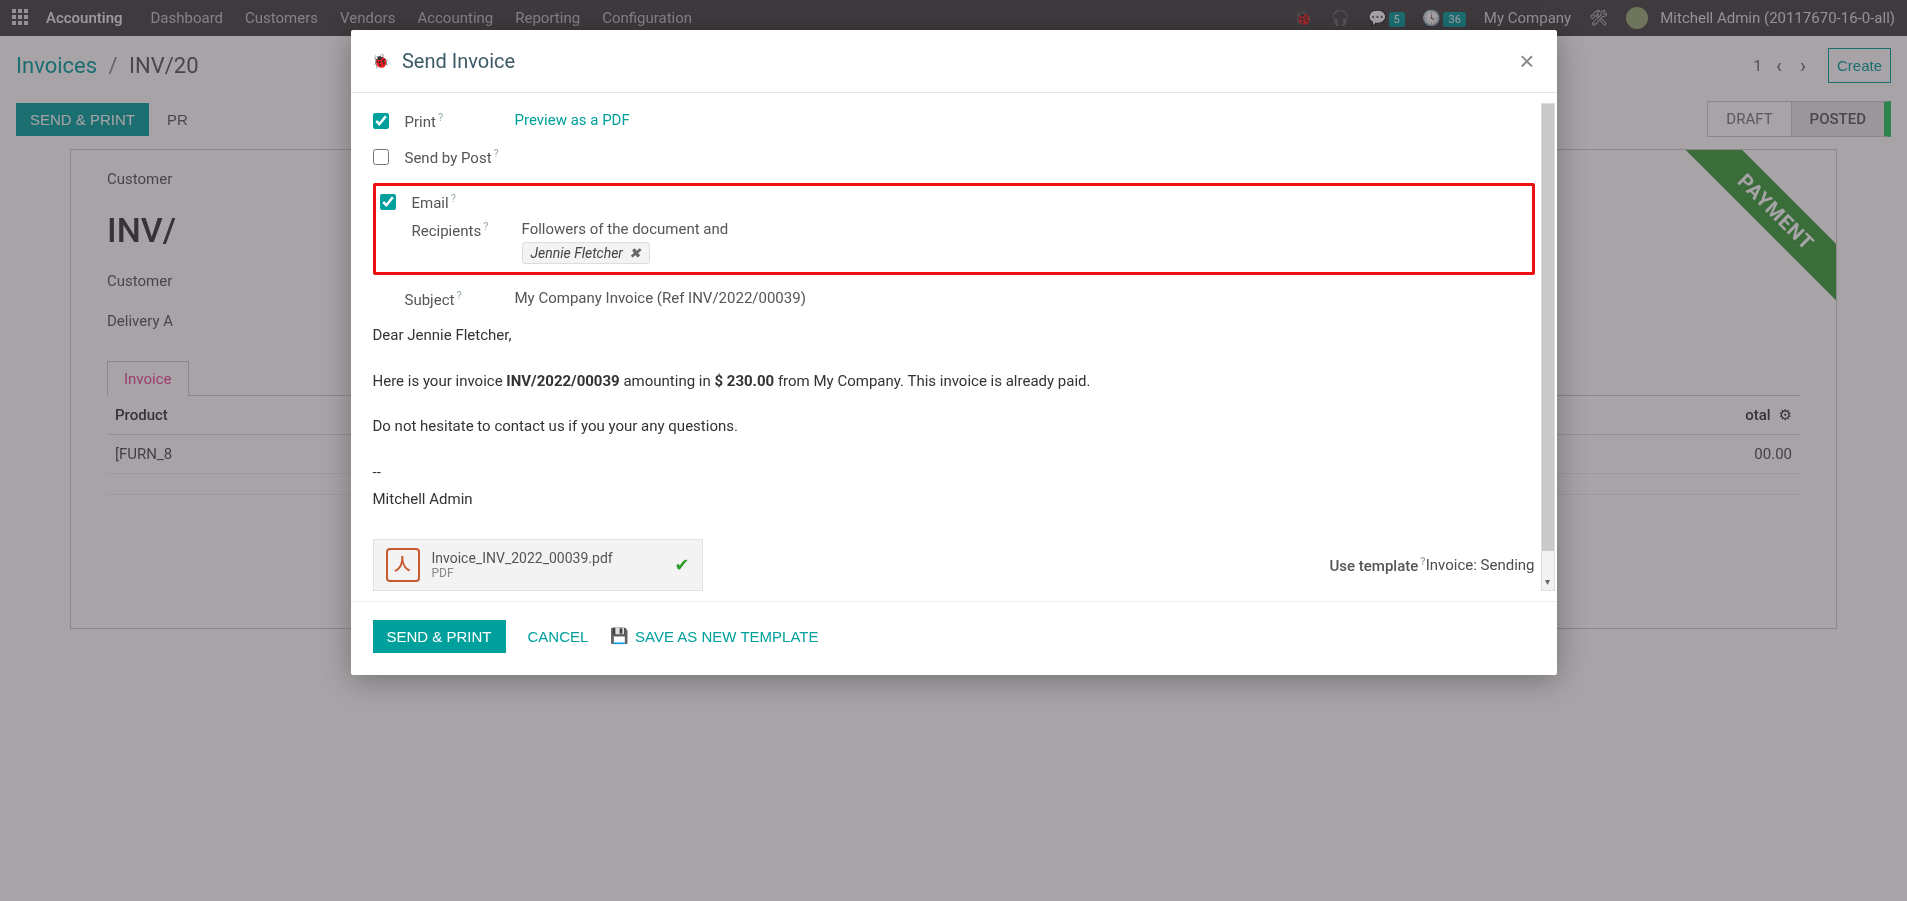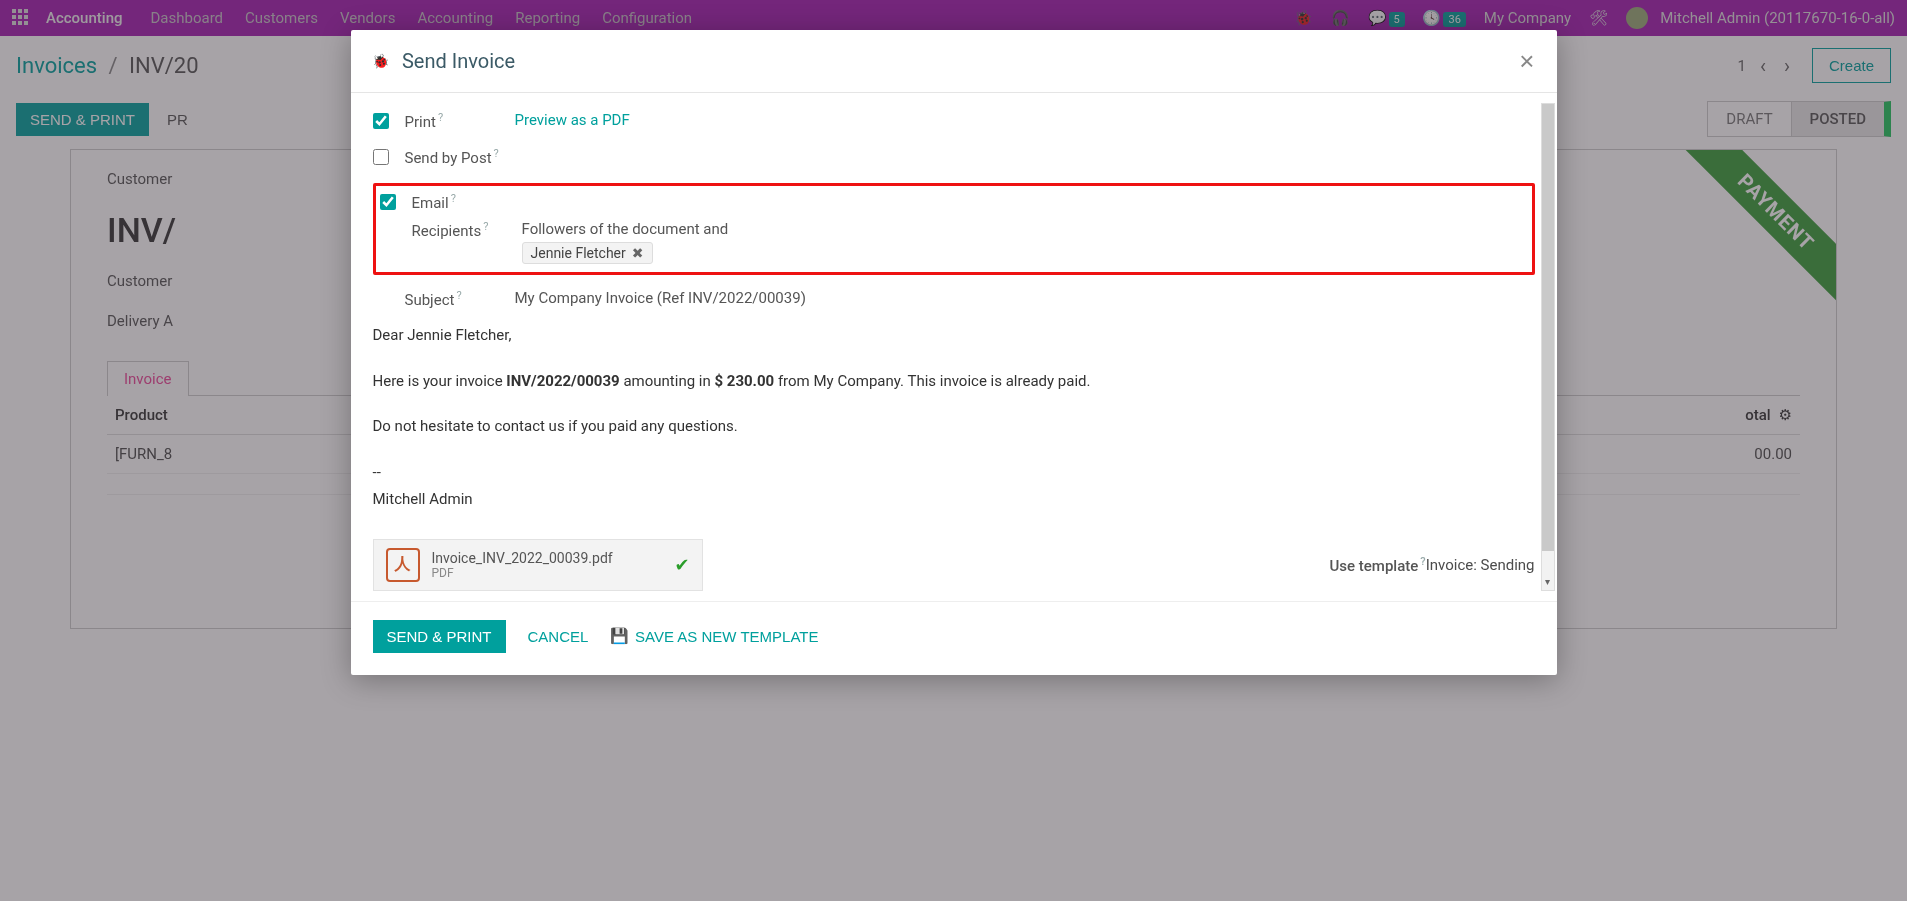--- a/index.html
+++ b/index.html
@@ -1,39 +1,39 @@
 <!DOCTYPE html>
 <html><head>
   <meta charset="utf-8">
   <style>
     * { margin:0; padding:0; box-sizing:border-box; }
     body { font-family:-apple-system,BlinkMacSystemFont,"Segoe UI",Roboto,sans-serif; font-size:14px; color:#4c4c4c; background:#fff; width:1907px; height:901px; overflow:hidden; position:relative; }
 
     
-    .topnav { background:#a21caf; height:36px; display:flex; align-items:center; color:#ddd; font-size:15px; padding:0 12px; }
+    .topnav { background:#404040; height:36px; display:flex; align-items:center; color:#ddd; font-size:15px; padding:0 12px; }
     .apps-icon { width:18px; height:18px; display:grid; grid-template-columns:repeat(3,4px); grid-template-rows:repeat(3,4px); gap:2px; margin-right:16px; cursor:pointer; }
     .apps-icon span { background:#ddd; }
     .brand { font-weight:500; color:#eee; margin-right:28px; }
     .nav-item { margin-right:22px; color:#c7bfc7; cursor:pointer; }
     .nav-spacer { flex:1; }
     .nav-right { display:flex; align-items:center; gap:18px; }
     .badge-wrap { position:relative; }
     .nav-badge { background:#00a09d; color:#fff; font-size:11px; border-radius:3px; padding:1px 5px; margin-left:2px; }
     .nav-user { display:flex; align-items:center; gap:12px; color:#ddd; }
     .avatar-sm { width:22px; height:22px; border-radius:50%; background:#9a7; }
 
     
     .page-head { display:flex; align-items:center; padding:12px 16px; }
     .breadcrumb { font-size:22px; color:#00a09d; }
     .breadcrumb .sep { color:#888; margin:0 6px; }
     .breadcrumb .current { color:#555; }
     .page-head-spacer { flex:1; }
     .pager { color:#666; font-size:15px; display:flex; align-items:center; gap:10px; }
     .pager-btn { color:#666; cursor:pointer; font-size:20px; padding:4px; }
-    .create-btn { border:1px solid #00a09d; color:#00a09d; background:#fff; padding:8px 16px; font-size:15px; margin-left:18px; cursor:pointer; }
+    .create-btn { border:1px solid #00a09d; color:#00a09d; background:#fff; padding:8px 8px; font-size:15px; margin-left:18px; cursor:pointer; }
 
     
     .action-bar { display:flex; align-items:center; padding:6px 16px 12px; gap:18px; }
     .btn-primary { background:#00a09d; color:#fff; border:none; padding:8px 14px; font-size:15px; cursor:pointer; }
     .btn-ghost { background:none; color:#555; border:none; font-size:15px; cursor:pointer; }
     .status-tabs { margin-left:auto; display:flex; }
     .status-tab { padding:8px 18px; color:#777; font-size:15px; border:1px solid #ccc; border-right:none; }
     .status-tab:last-child { border-right:7px solid #22c55e; }
     .status-tab.active { background:#e8e8e8; font-weight:500; color:#555; }
 
@@ -61,21 +61,21 @@
     .modal-body { padding:18px 22px 10px; overflow-y:auto; flex:1; position:relative; }
     .form-row { display:flex; align-items:flex-start; margin-bottom:14px; font-size:15px; }
     .form-check { width:32px; padding-top:2px; }
     .form-check input { width:16px; height:16px; accent-color:#00a09d; cursor:pointer; }
     .form-label-col { width:110px; color:#555; }
     .form-label { font-weight:400; }
     .help-q { font-size:11px; color:#9aa; vertical-align:super; margin-left:2px; cursor:help; }
     .form-field { flex:1; color:#555; }
     .preview-link { color:#00a09d; cursor:pointer; }
     .recipients-row { border:3px solid #e11; padding:6px 4px; border-radius:2px; }
-    .recip-tag { display:inline-flex; align-items:center; background:#f3f3f3; border:1px solid #ddd; border-radius:3px; padding:2px 8px; margin-top:4px; font-size:14px; color:#444; }
+    .recip-tag { display:inline-flex; align-items:center; background:#f3f3f3; border:1px solid #ddd; border-radius:3px; padding:2px 8px; margin-top:4px; font-size:14px; color:#444;font-style:italic; }
     .recip-tag .x { margin-left:6px; color:#666; cursor:pointer; font-size:14px; }
     .email-editor { font-size:15px; color:#333; line-height:1.7; margin:8px 0 26px; }
     .email-editor p { margin:0 0 20px; }
     .attachment-template-row { display:flex; align-items:center; gap:40px; }
     .attachment { display:flex; align-items:center; background:#f3f3f3; border:1px solid #e2e2e2; padding:8px 12px; width:330px; gap:12px; position:relative; }
     .pdf-icon { width:34px; height:34px; border:2px solid #c7592e; border-radius:4px; display:flex; align-items:center; justify-content:center; color:#c7592e; font-weight:700; font-size:16px; }
     .att-info { flex:1; }
     .att-name { color:#555; font-size:14px; }
     .att-type { color:#888; font-size:12px; }
     .att-check { color:#2a9d2a; font-size:18px; }
@@ -223,21 +223,21 @@
         <div class="form-check"></div>
         <div class="form-label-col" style="width:110px;"><span class="form-label">Subject</span><span class="help-q">?</span></div>
         <div class="form-field"><span>My Company Invoice (Ref INV/2022/00039)</span></div>
       </div>
 
       <div class="email-editor">
         <p>Dear Jennie Fletcher,</p>
         <p>
           <span>Here is your invoice </span><strong>INV/2022/00039</strong><span> amounting in </span><strong>$ 230.00</strong><span> from My Company. This invoice is already paid.</span>
         </p>
-        <p>Do not hesitate to contact us if you paid any questions.</p>
+        <p>Do not hesitate to contact us if you your any questions.</p>
         <p style="margin-bottom:2px;">--</p>
         <p>Mitchell Admin</p>
       </div>
 
       <div class="attachment-template-row">
         <div class="attachment">
           <div class="pdf-icon">人</div>
           <div class="att-info">
             <div class="att-name">Invoice_INV_2022_00039.pdf</div>
             <div class="att-type">PDF</div>

